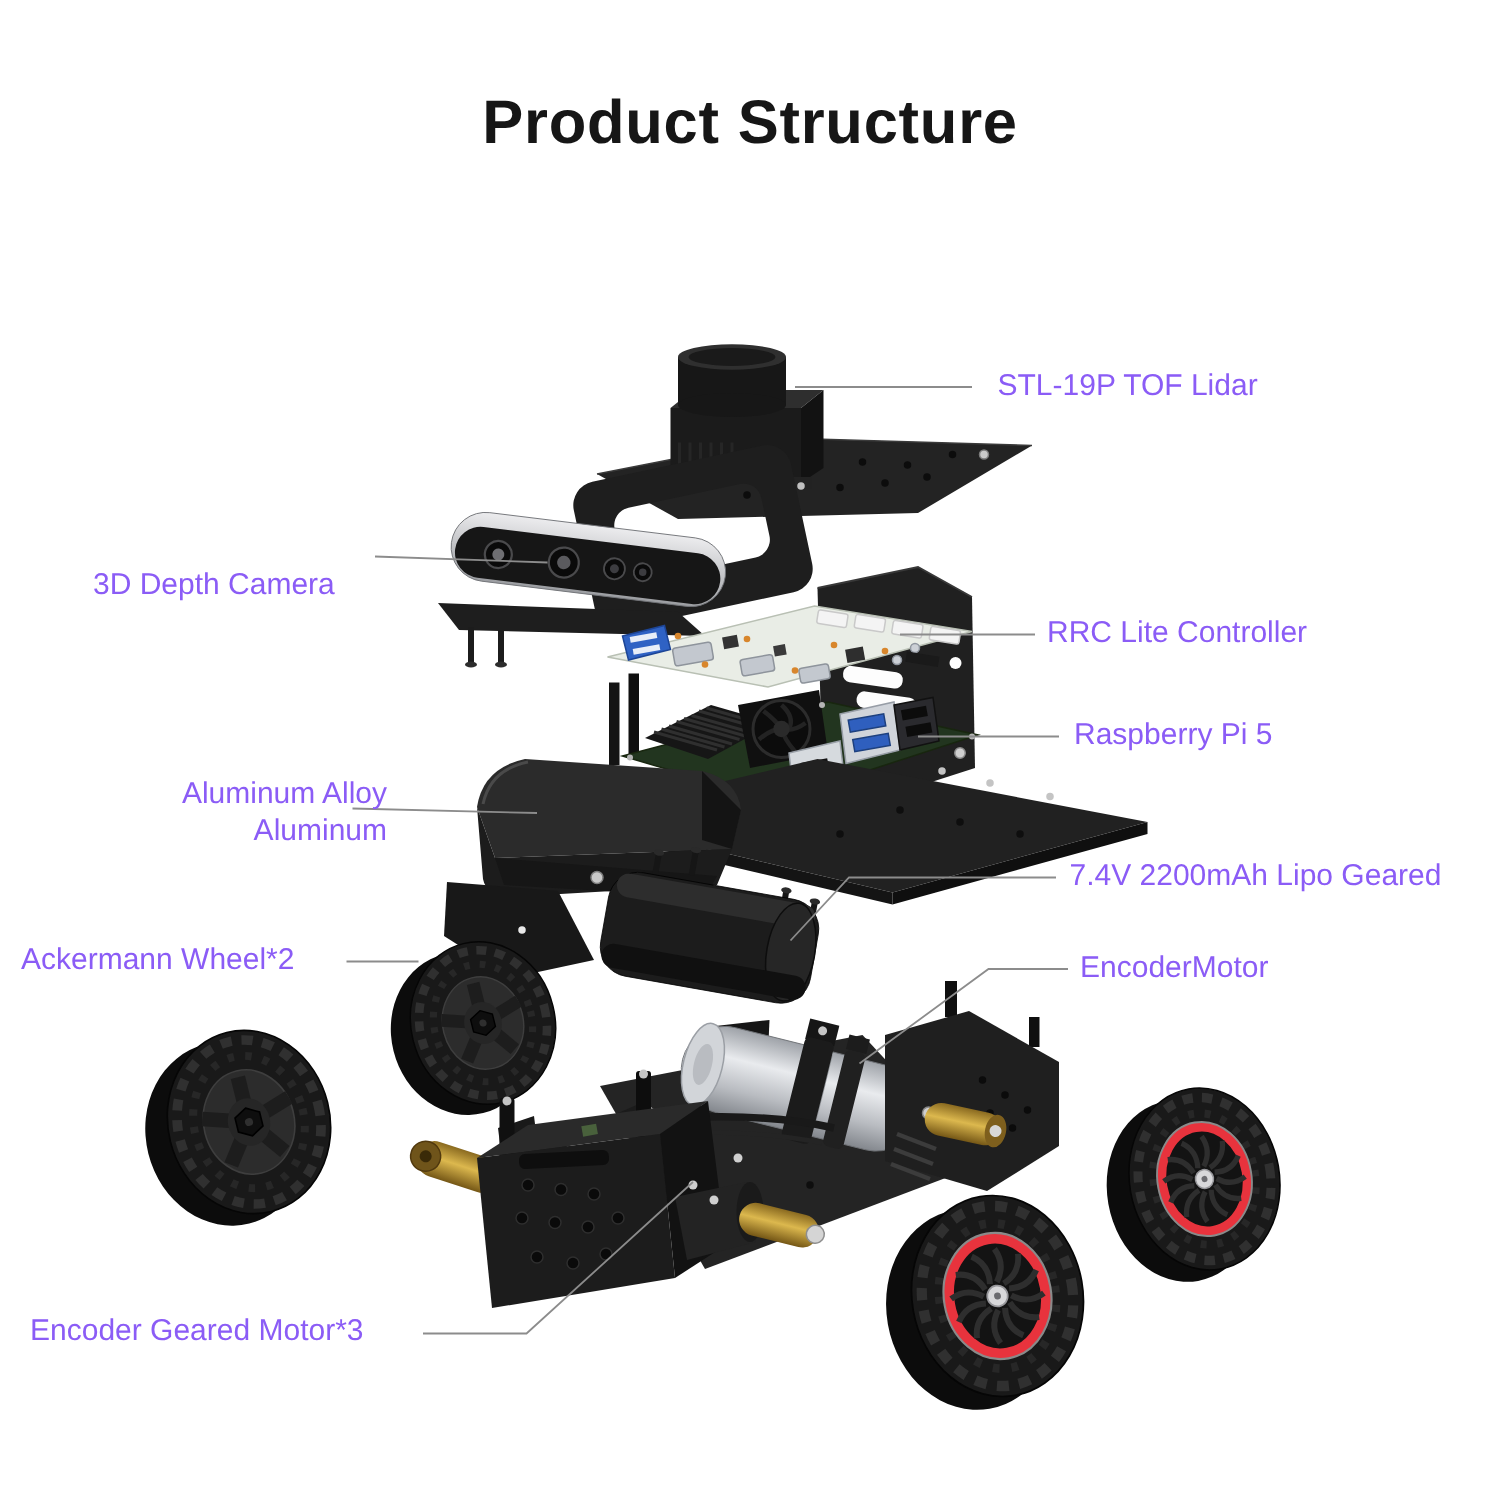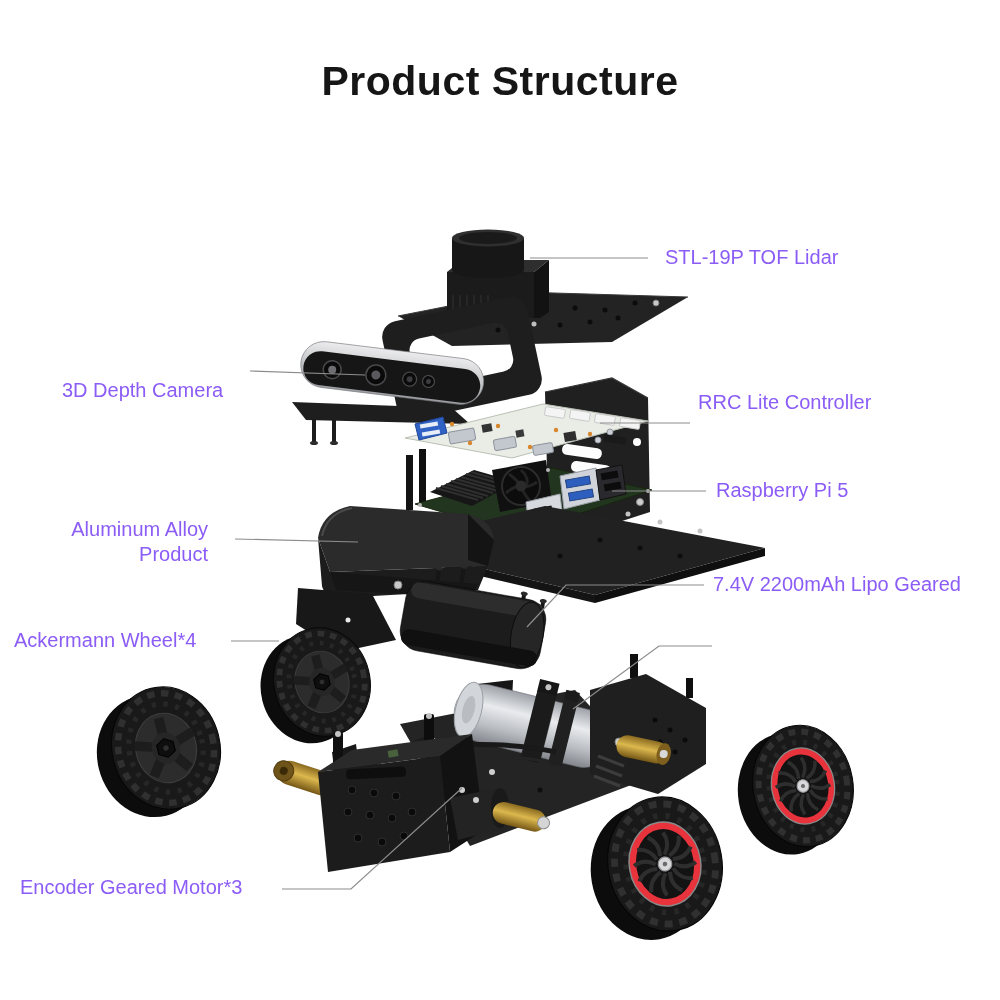--- a/index.html
+++ b/index.html
@@ -383,33 +383,34 @@
     <polyline points="282,889 351,889 462,788"></polyline>
   </g>
 </svg>
 
 <div class="lbl" style="left:665px; top:245px;">
   <span>STL-19P TOF Lidar</span>
 </div>
 <div class="lbl" style="left:62px; top:378px;">
   <span>3D Depth Camera</span>
 </div>
-<div class="lbl" style="left:698px; top:390px;">
+<div class="lbl" style="left:698px; top:410px;">
   <span>RRC Lite Controller</span>
 </div>
 <div class="lbl" style="left:716px; top:478px;text-align:right;">
   <span>Raspberry Pi 5</span>
 </div>
-<div class="lbl ra" style="right:792px; top:517px;">
+<div class="lbl ra" style="right:742px; top:517px;">
   <div>Aluminum Alloy</div>
-  <div>Product</div>
+  <div>Aluminum</div>
 </div>
 <div class="lbl" style="left:713px; top:572px;">
   <span>7.4V 2200mAh Lipo Geared</span>
 </div>
 <div class="lbl" style="left:720px; top:633px;">
+  <div>EncoderMotor</div>
 </div>
 <div class="lbl" style="left:14px; top:628px;">
-  <span>Ackermann Wheel*4</span>
+  <span>Ackermann Wheel*2</span>
 </div>
 <div class="lbl" style="left:20px; top:875px;">
   <span>Encoder Geared Motor*3</span>
 </div>
 
 </body></html>

